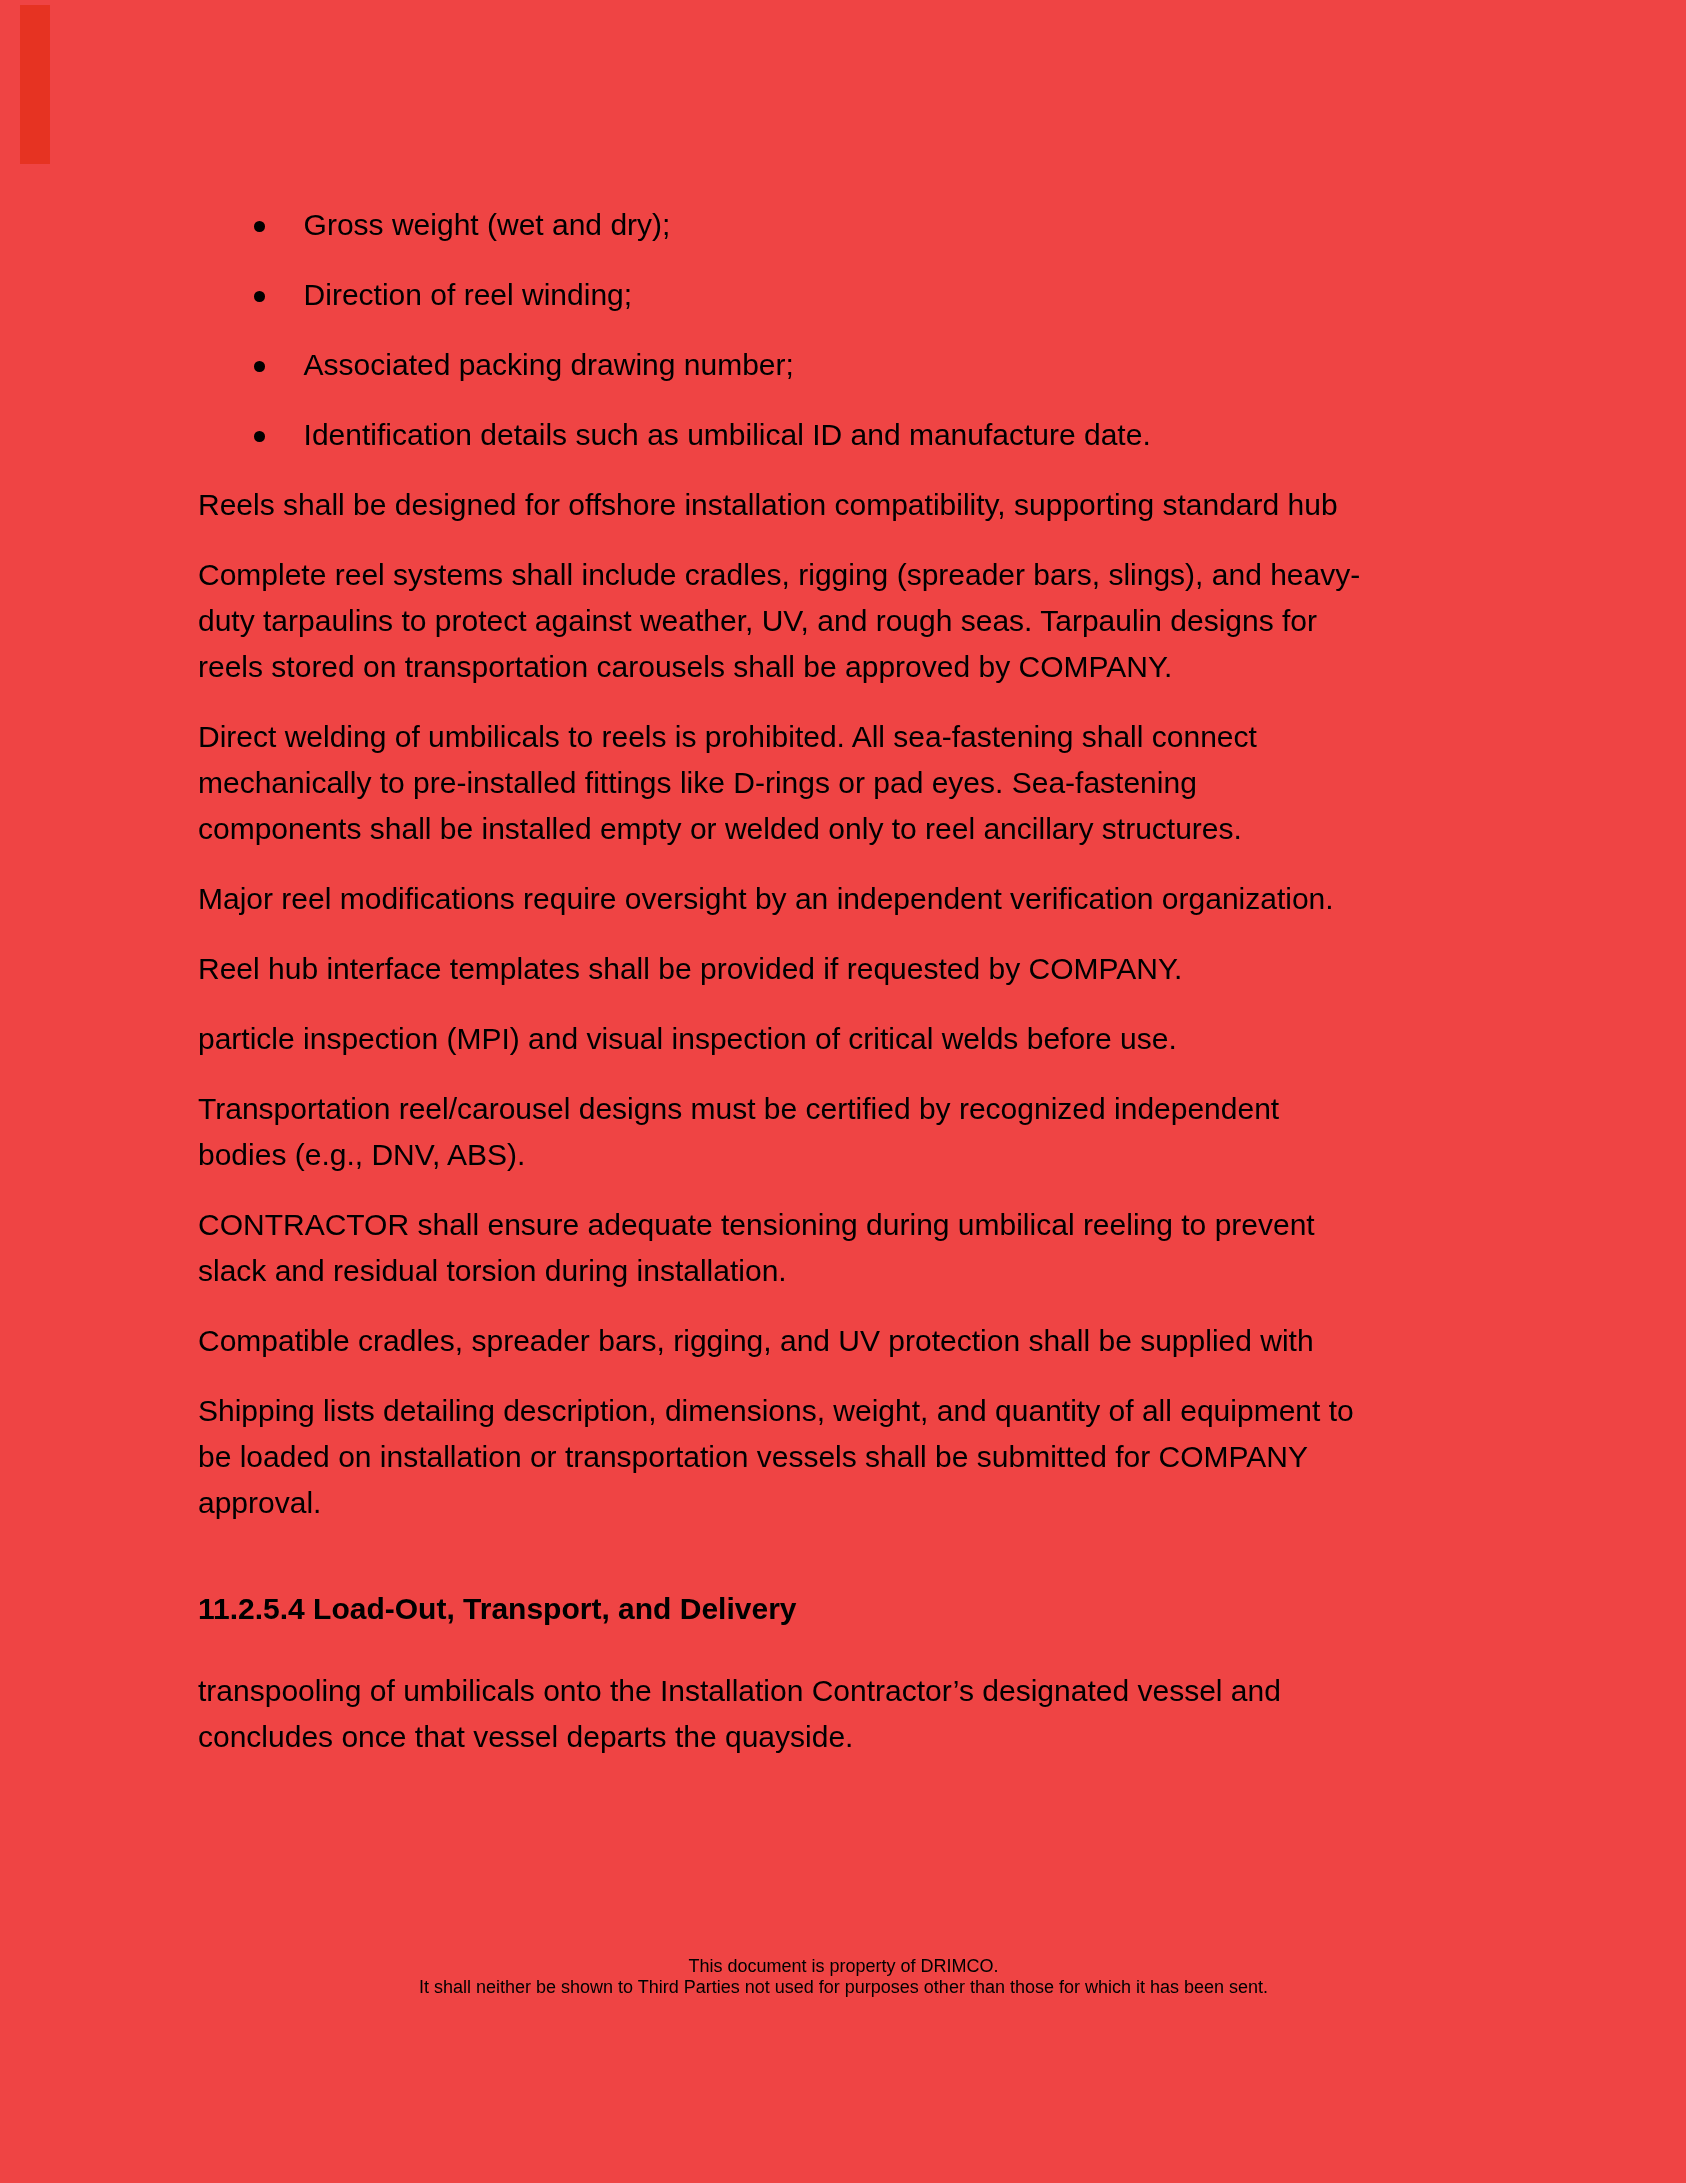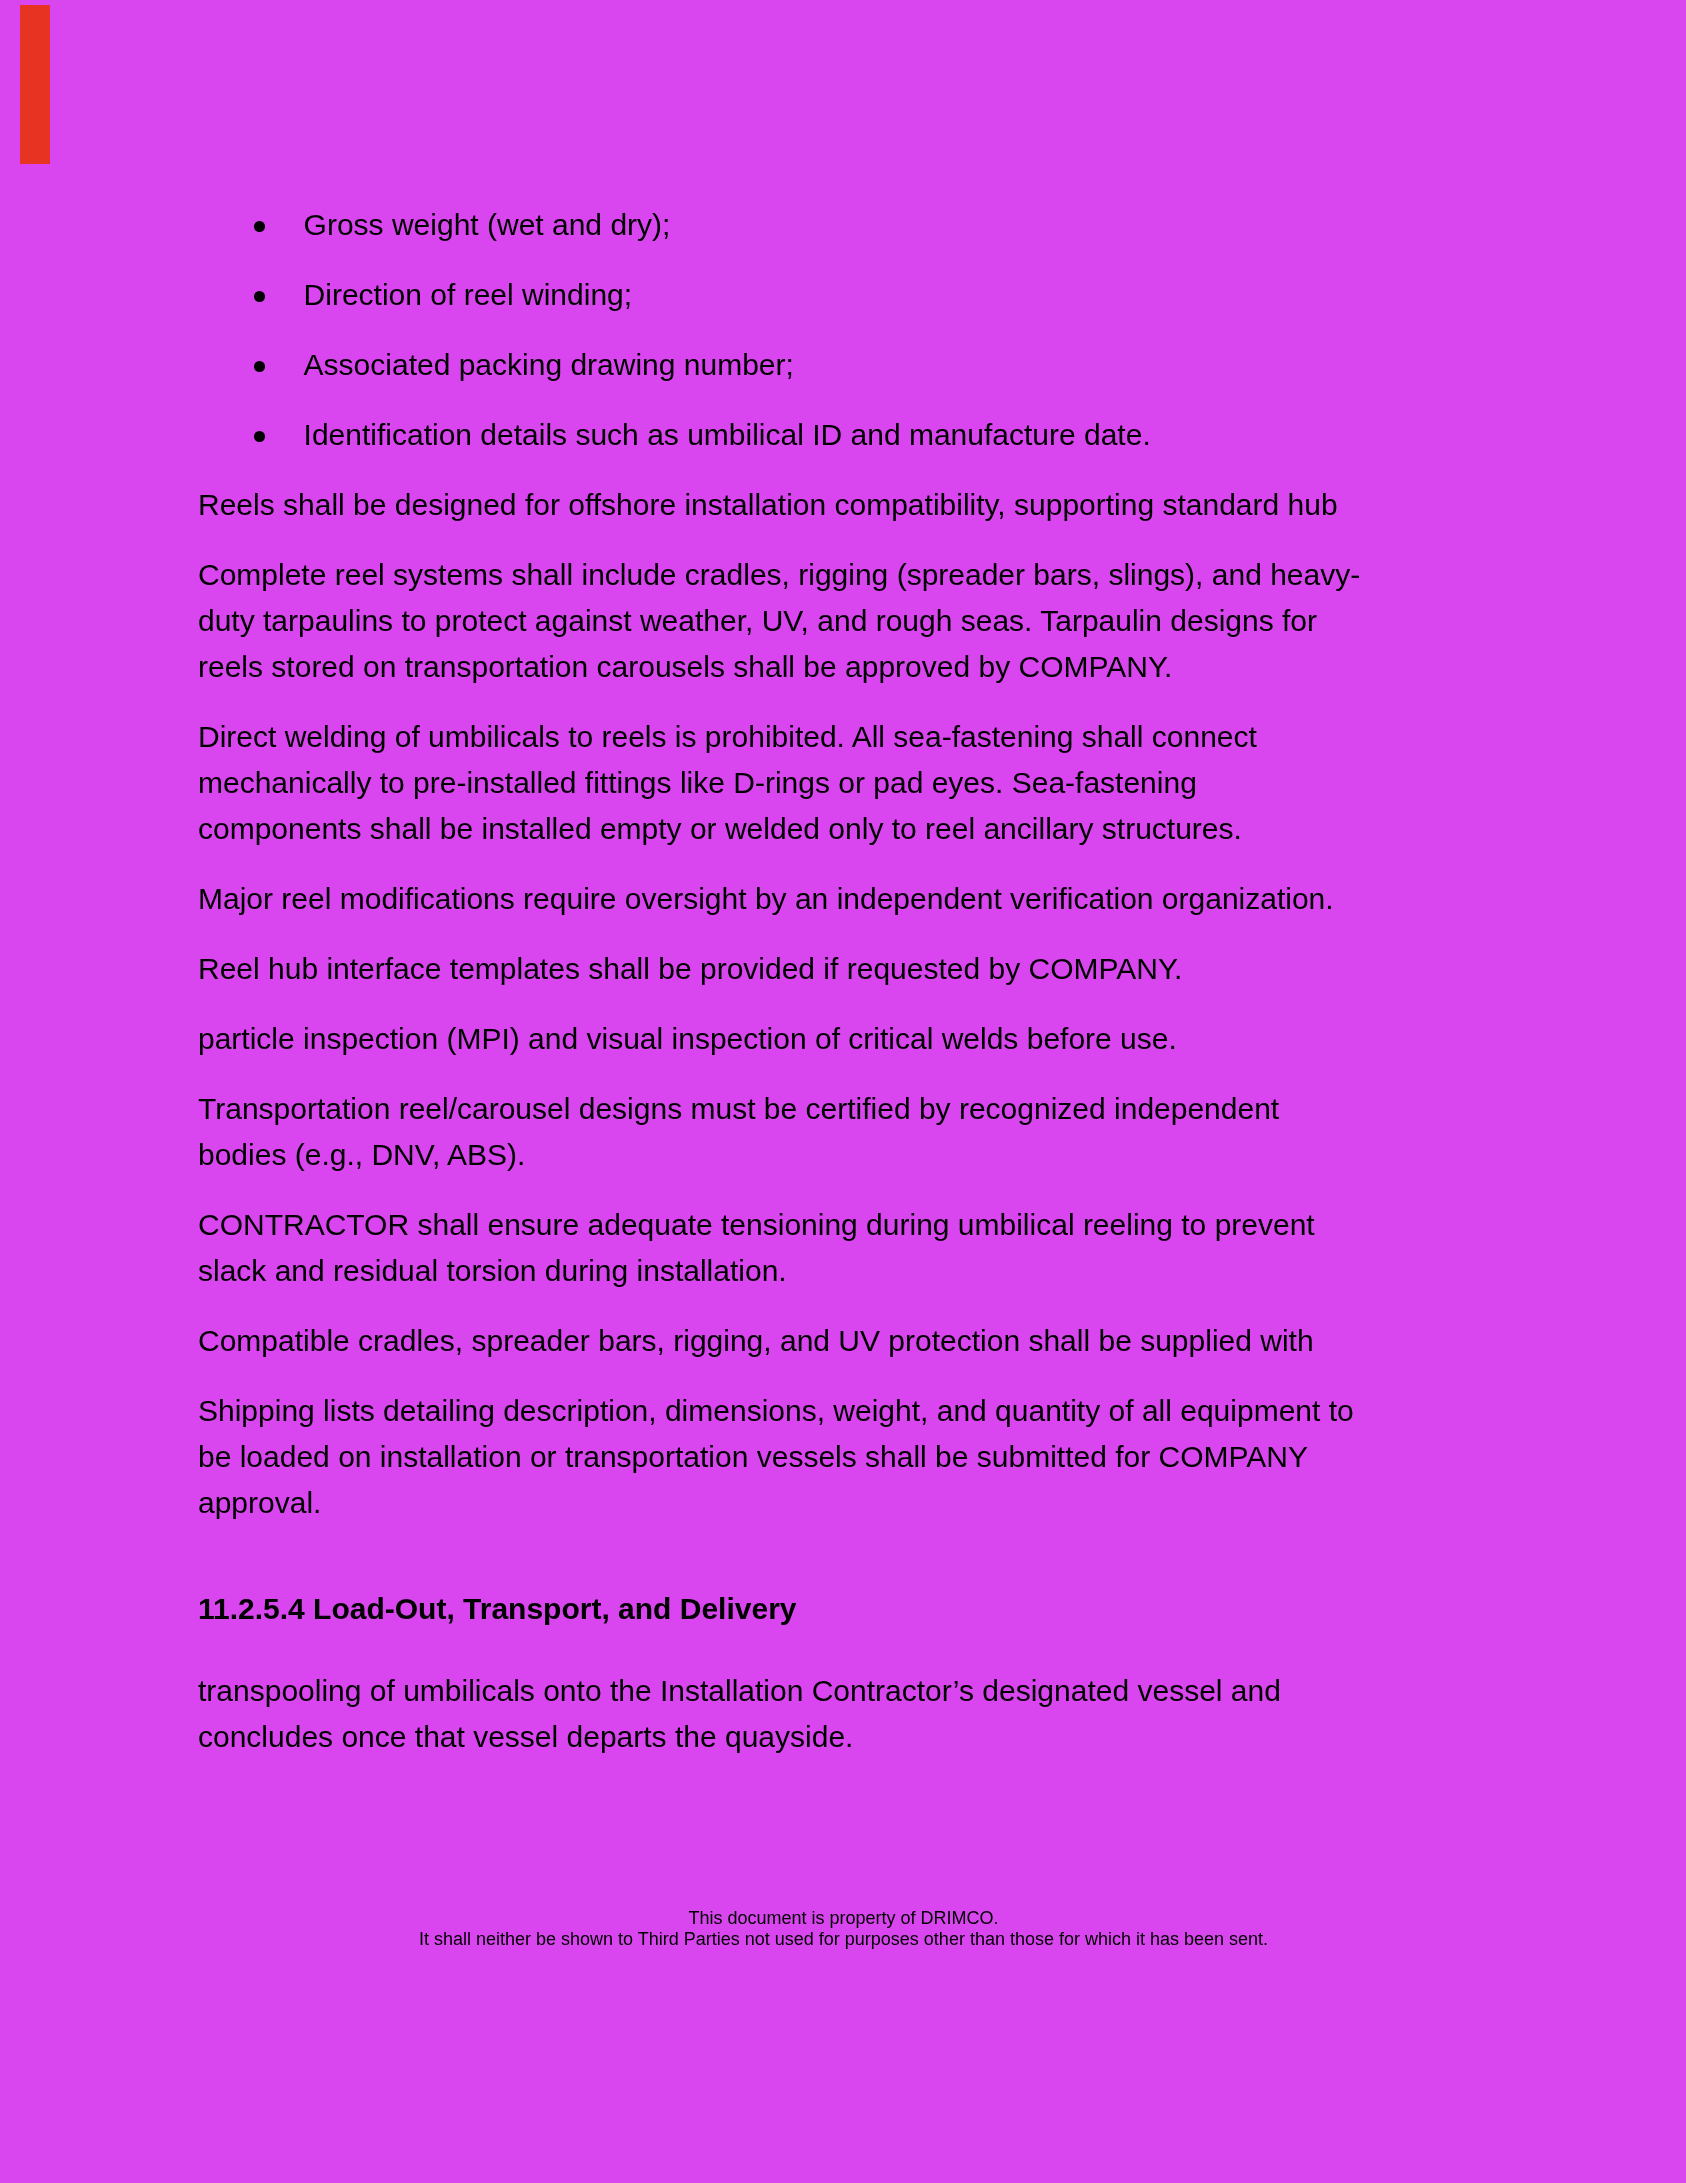--- a/index.html
+++ b/index.html
@@ -4,21 +4,21 @@
 <style>
   html, body {
     margin: 0;
     padding: 0;
     background: #ffffff;
   }
   .page {
     position: relative;
     width: 1687px;
     height: 2183px;
-    background: #d946ef;
+    background: #ef4444;
     font-family: "Liberation Sans", "DejaVu Sans", sans-serif;
     color: #000000;
     overflow: hidden;
   }
   .red-marker {
     position: absolute;
     left: 20px;
     top: 5.3px;
     width: 30px;
     height: 159px;
@@ -62,21 +62,21 @@
     font-size: 30px;
     white-space: nowrap;
     height: 46px;
   }
   .bold-inline {
     font-weight: bold;
   }
   .footer {
     position: absolute;
     left: 0;
-    top: 1908px;
+    top: 1956px;
     width: 1687px;
     text-align: center;
     font-size: 18px;
     line-height: 20.5px;
   }
 </style>
 </head>
 <body>
 
 <div class="page">

